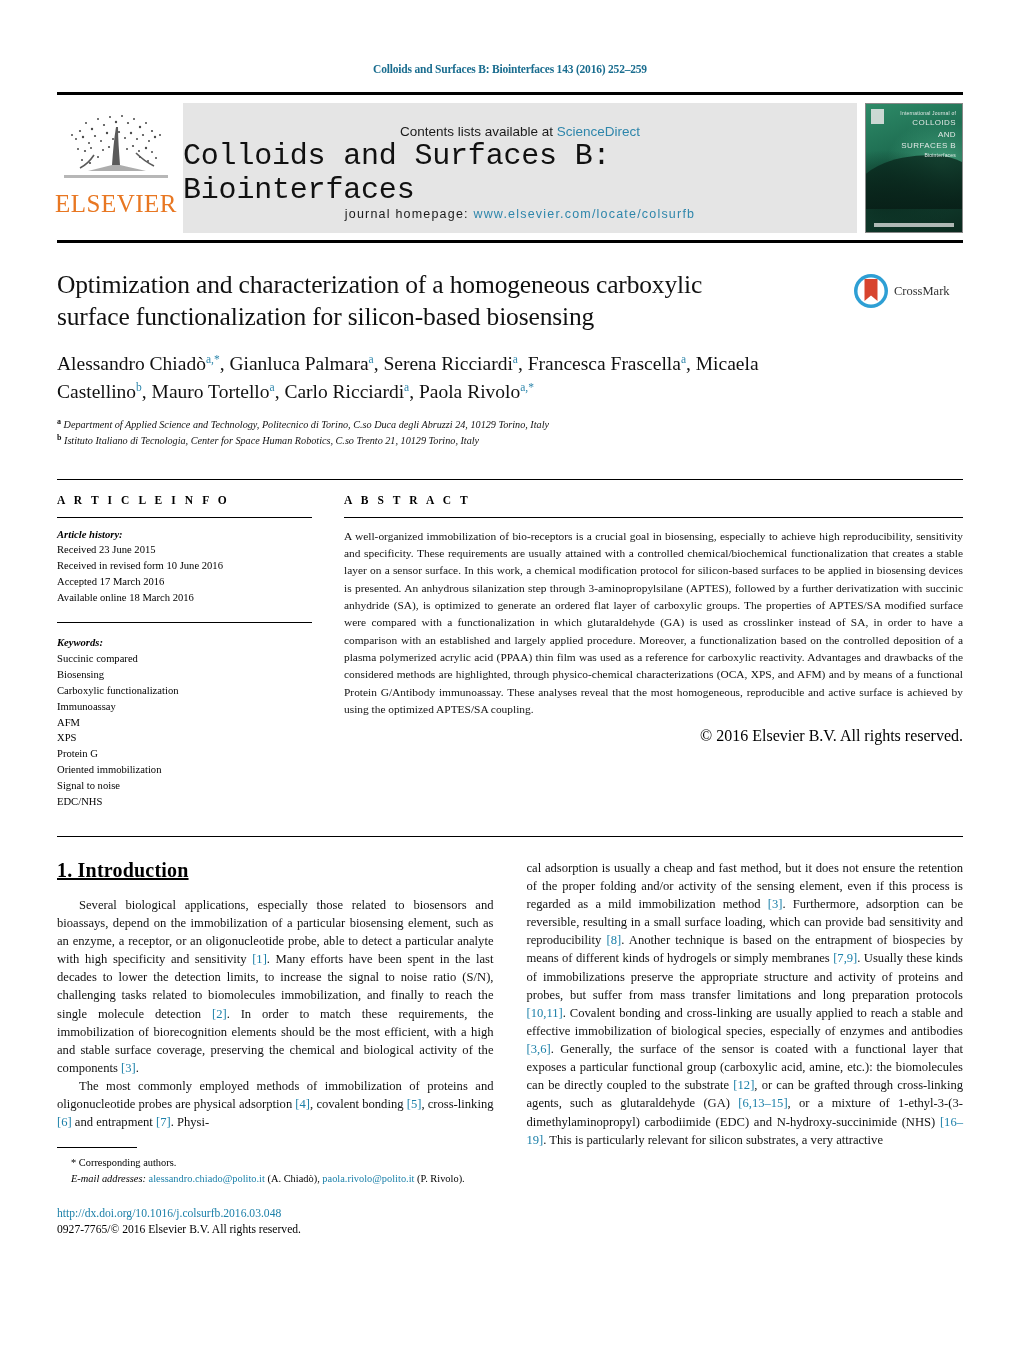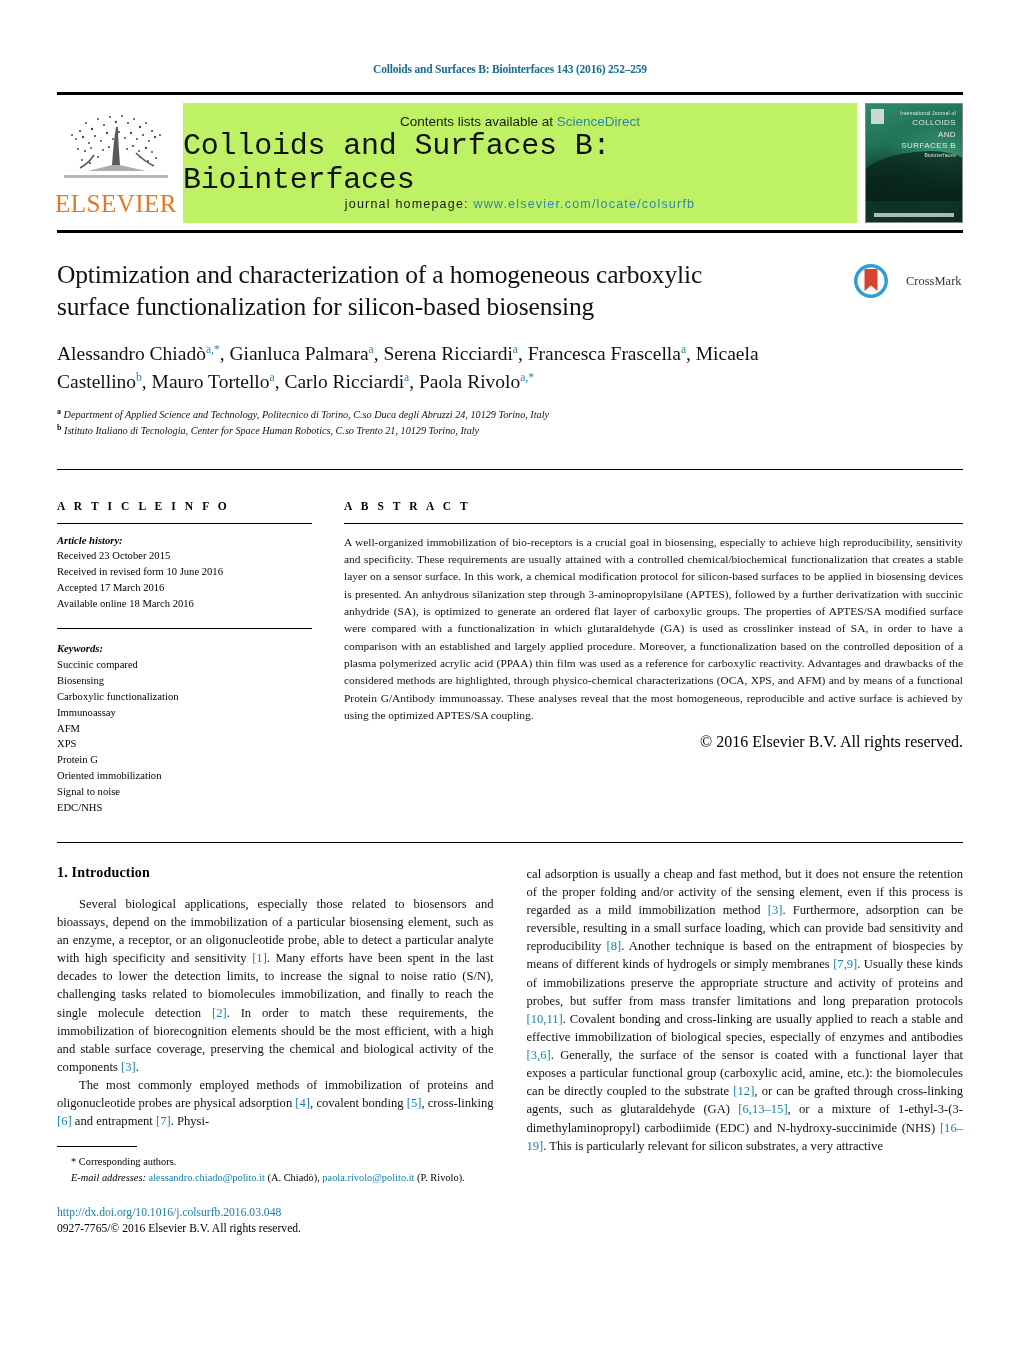--- a/index.html
+++ b/index.html
@@ -60,26 +60,26 @@
   .elsevier-word {
     font-family: "Liberation Serif", serif;
     color: #e87722;
     font-size: 25px;
     letter-spacing: 0.5px;
     line-height: 1;
     margin-top: 2px;
   }
   .masthead-center {
     flex: 1 1 auto;
-    background: #bef264;
+    background: #e5e5e5;
     display: flex;
     flex-direction: column;
     justify-content: space-between;
     align-items: center;
-    padding: 11px 0 12px 0;
+    padding: 21px 0 12px 0;
   }
   .contents-line {
     font-family: "Liberation Sans", sans-serif;
     font-size: 13.5px;
     color: #1a1a1a;
   }
   .contents-line .sd {
     color: #2e86ab;
   }
   .journal-title {
@@ -198,36 +198,36 @@
     font-style: normal;
     font-weight: bold;
     font-size: 8px;
     vertical-align: super;
   }
   .crossmark {
     flex: 0 0 110px;
     width: 110px;
     display: flex;
     align-items: center;
-    gap: 17px;
+    gap: 5px;
     padding-top: 4px;
   }
   .crossmark-label {
     font-family: "Liberation Serif", serif;
     font-size: 12.5px;
     color: #333;
   }
 
   
   .info-abstract {
     display: flex;
     margin-top: 30px;
     gap: 32px;
     border-top: 1px solid #000;
-    padding-top: 16px;
+    padding-top: 0;
   }
   .section-head {
     font-family: "Liberation Serif", serif;
     font-weight: bold;
     font-size: 11.5px;
     letter-spacing: 3.1px;
     padding-top: 14px;
   }
   .col-info {
     flex: 0 0 255px;
@@ -272,24 +272,25 @@
     margin-top: 26px;
   }
   .columns {
     display: flex;
     gap: 33px;
     margin-top: 22px;
   }
   .col { flex: 1 1 0; width: 0; }
   h2.sect {
     font-family: "Liberation Serif", serif;
-    font-size: 14px;
+    font-size: 20px;
     font-weight: bold;
     margin: 0 0 14px 0;
     letter-spacing: .2px;
+    text-decoration: underline;
   }
   p.para {
     font-size: 12.6px;
     line-height: 1.44;
     text-align: justify;
     margin: 0;
     text-indent: 22px;
     color: #111;
     hyphens: auto;
   }
@@ -431,21 +432,21 @@
     </div>
   </div>
 
   <div class="info-abstract">
 
     <div class="col-info">
       <div class="section-head">A R T I C L E    I N F O</div>
       <div class="rule"></div>
       <div class="history">
         <div class="lbl">Article history:</div>
-        <div>Received 23 October 2015</div>
+        <div>Received 23 June 2015</div>
         <div>Received in revised form 10 June 2016</div>
         <div>Accepted 17 March 2016</div>
         <div>Available online 18 March 2016</div>
       </div>
       <div class="kw-rule"></div>
       <div class="keywords">
         <div class="lbl">Keywords:</div>
         <div>Succinic compared</div>
         <div>Biosensing</div>
         <div>Carboxylic functionalization</div>

